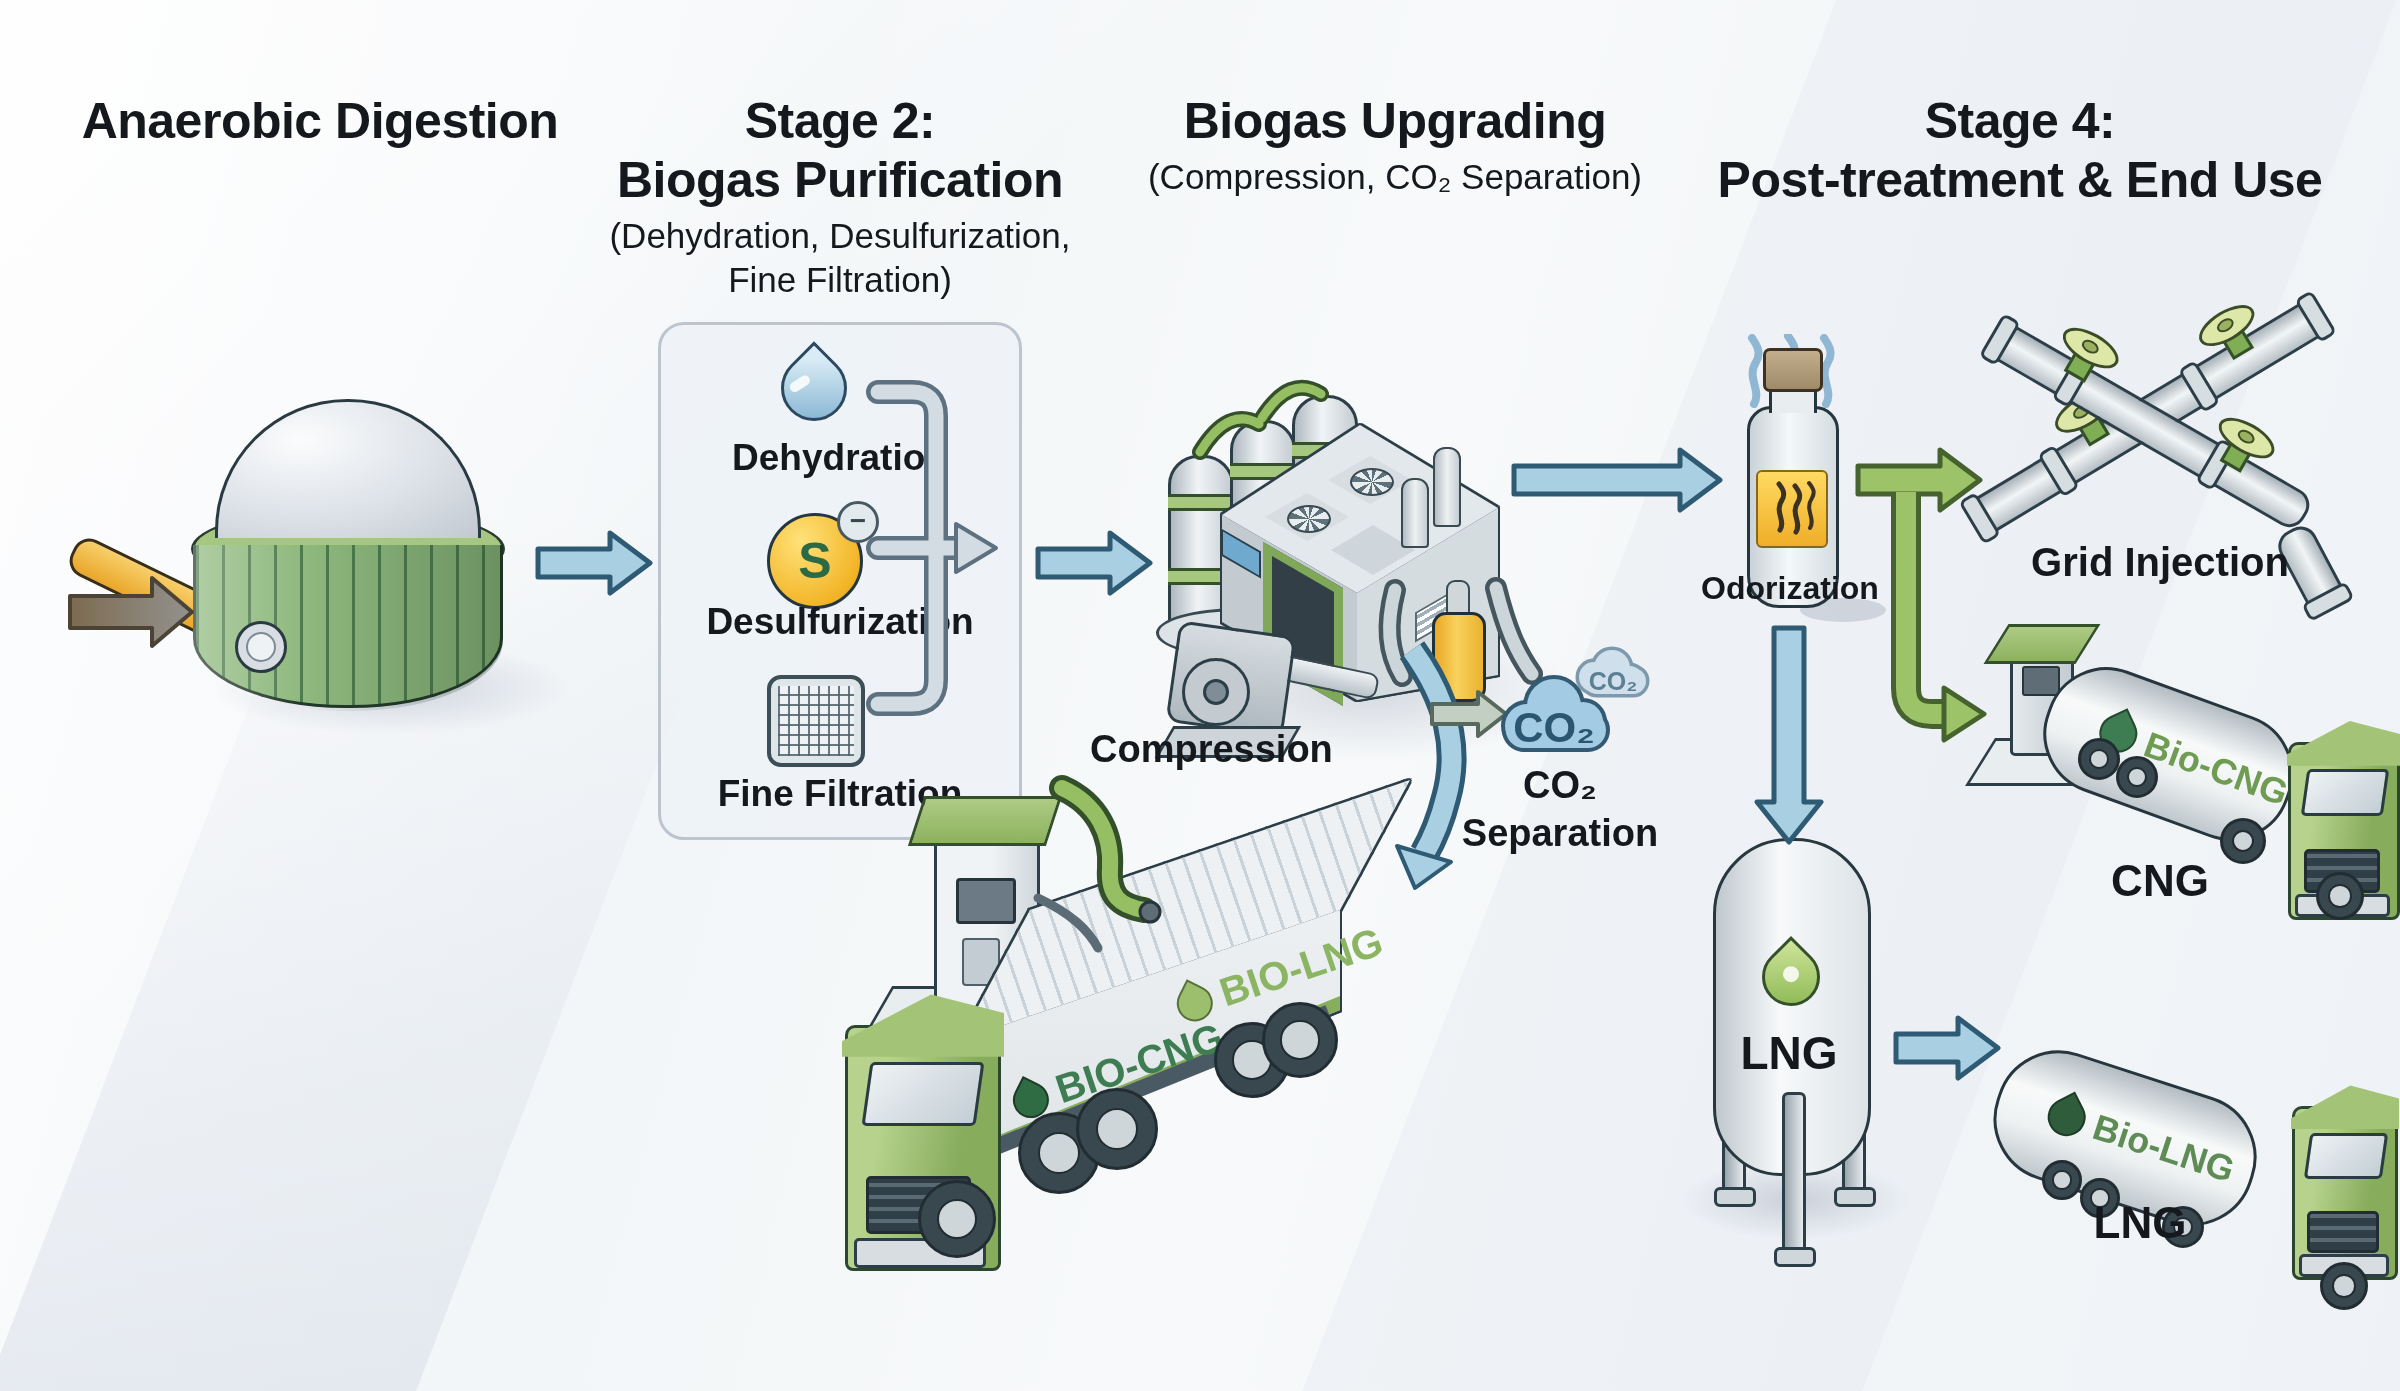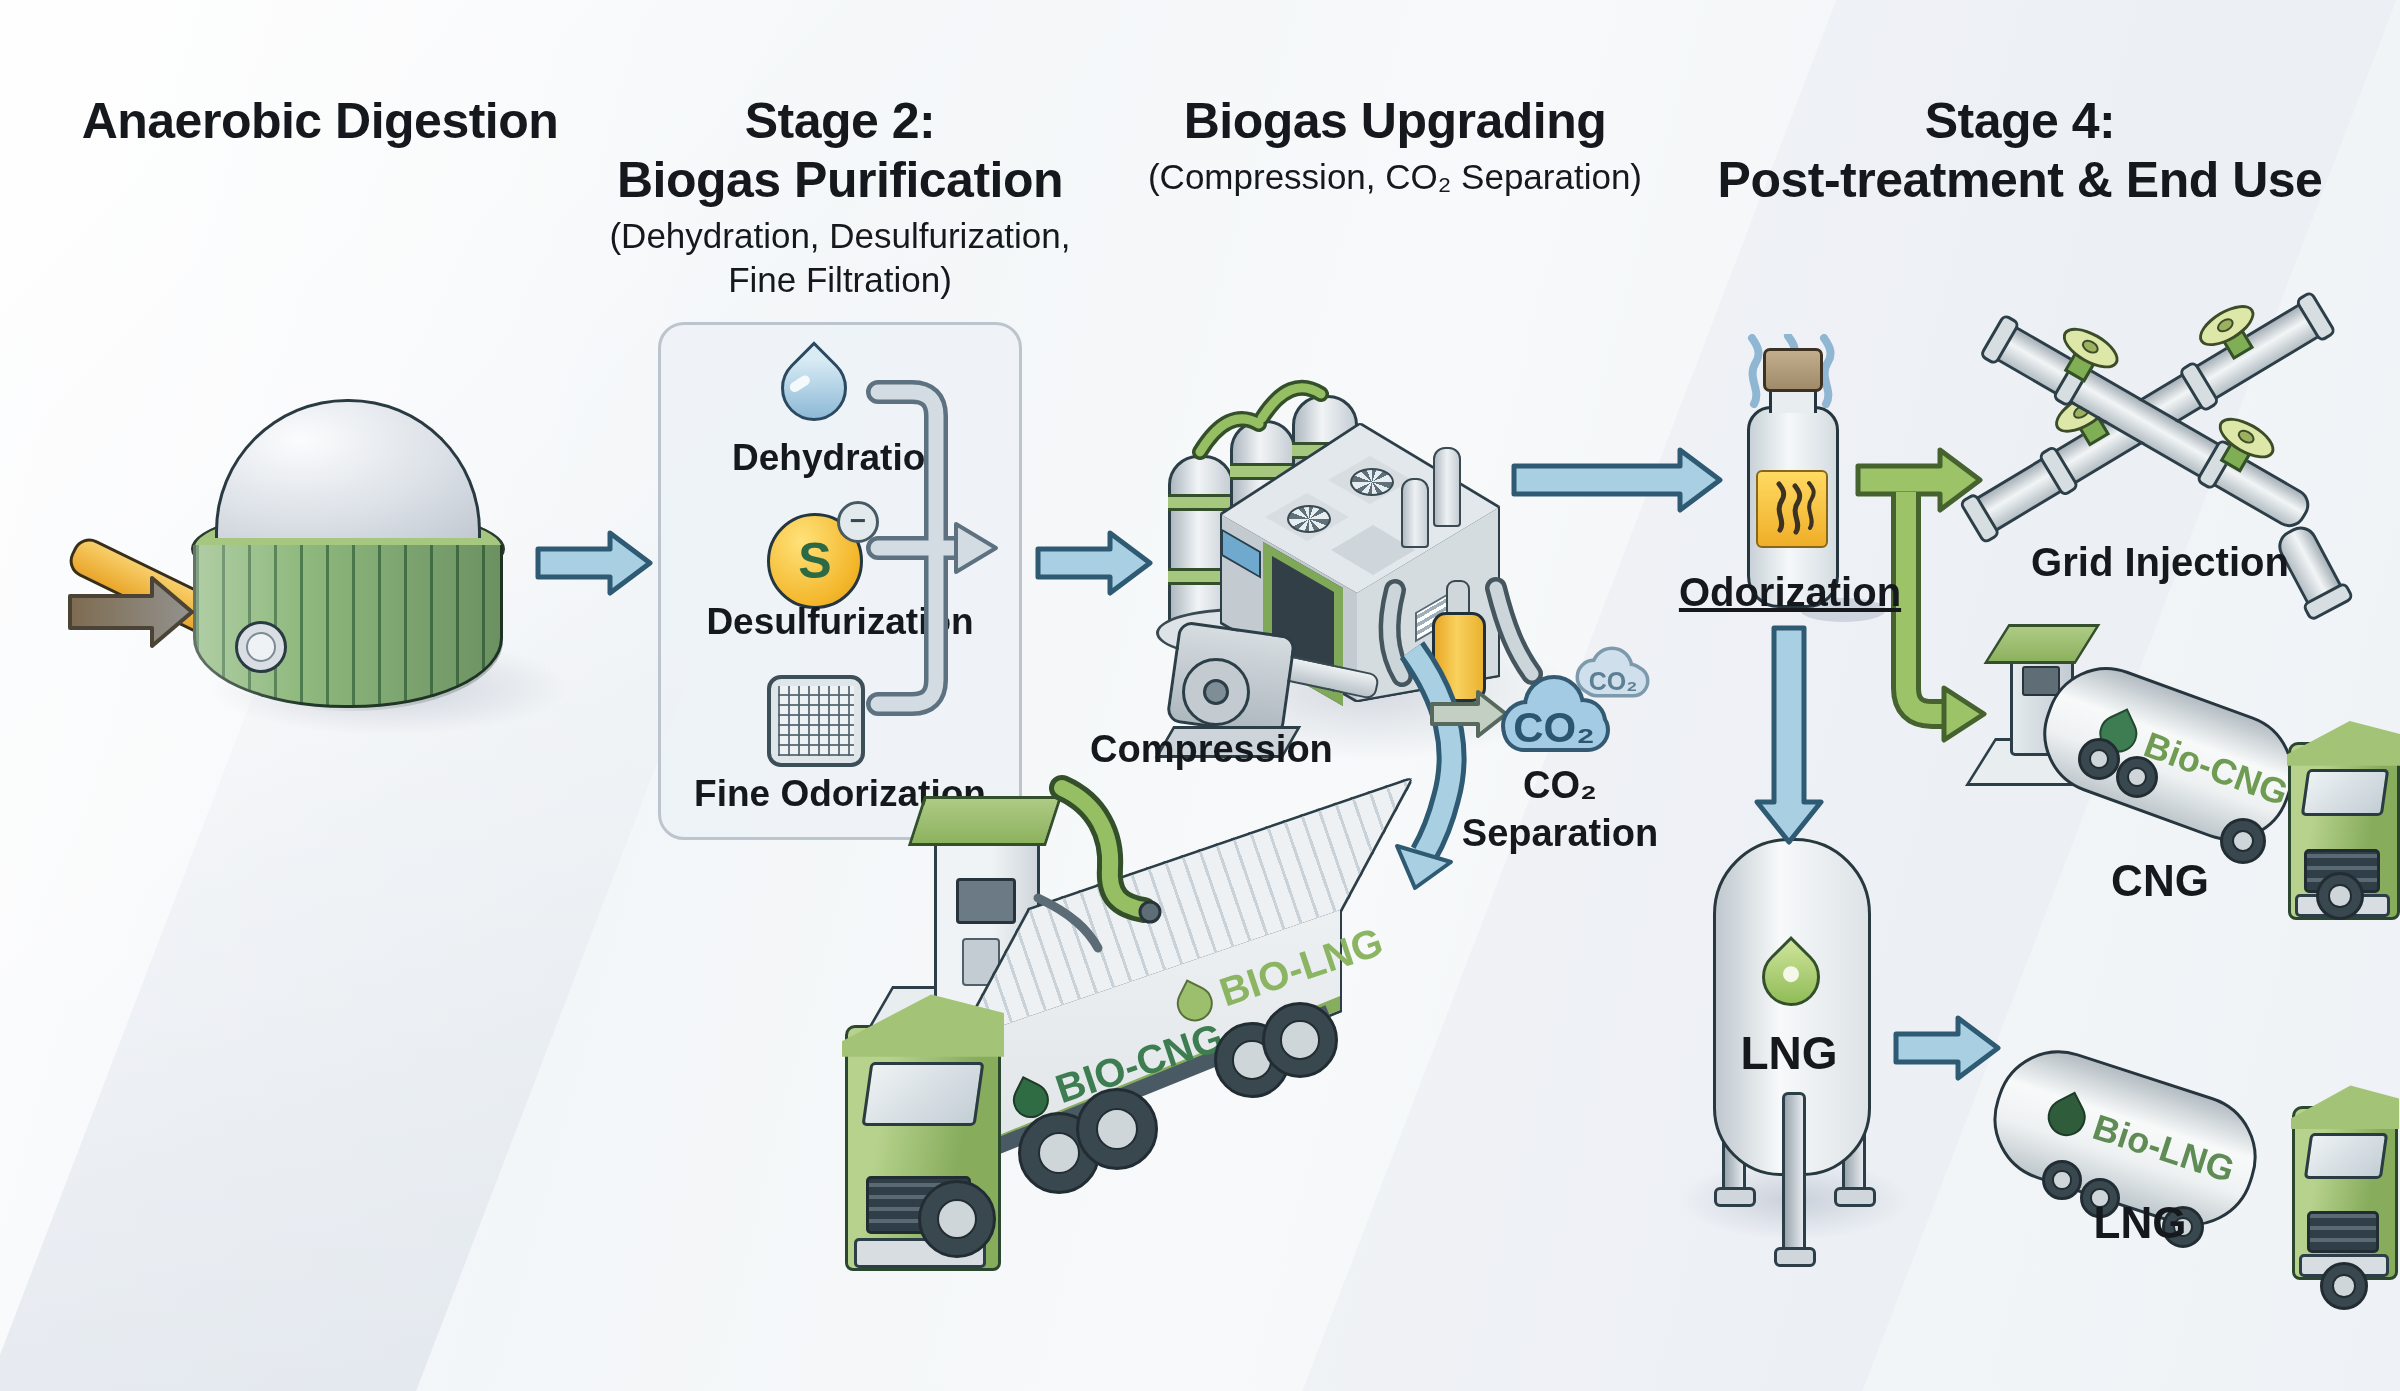--- a/index.html
+++ b/index.html
@@ -20,21 +20,21 @@
   .hdr .n{font-size:35px;font-weight:400;line-height:1.25;margin-top:4px;}
   .prelines{white-space:pre-line;}
   .h1{left:60px;top:92px;width:520px;}
   .h2{left:570px;top:92px;width:540px;}
   .h3{left:1120px;top:92px;width:550px;}
   .h4{left:1680px;top:92px;width:680px;}
   .small-lbl{font-size:38px;font-weight:700;text-align:center;z-index:45;}
   .raw-label{left:55px;top:462px;width:145px;font-size:34px;font-weight:700;line-height:1.3;text-align:center;z-index:45;}
   .lbl-comp{left:1090px;top:728px;width:240px;}
   .lbl-sep{left:1455px;top:762px;width:210px;font-size:38px;line-height:1.25;}
-  .lbl-odor{left:1670px;top:570px;width:240px;font-size:40px;text-decoration:underline;}
+  .lbl-odor{left:1670px;top:570px;width:240px;font-size:32px;}
   .lbl-grid{left:2000px;top:540px;width:320px;font-size:40px;}
   .lbl-cng{left:2060px;top:856px;width:200px;font-size:44px;}
   .lbl-lng{left:2040px;top:1198px;width:200px;font-size:44px;}
   
   .digester{left:175px;top:395px;width:360px;height:340px;z-index:20;}
   .dig-shadow{left:35px;top:245px;width:360px;height:95px;border-radius:50%;
     background:radial-gradient(closest-side,rgba(150,160,178,.4),rgba(150,160,178,0));}
   .dig-pipe{left:-125px;top:234px;width:218px;height:34px;border-radius:17px;
     background:linear-gradient(180deg,#f8cf6a,#e9a62a);border:3px solid #3a2f16;
     transform:rotate(26deg);transform-origin:100% 50%;}
@@ -228,21 +228,21 @@
     <div class="abs drop">
         <i></i>
       </div>
     <div class="lbl lblrow1">Dehydration</div>
     <div class="abs s-ball">S</div>
     <div class="abs s-minus">−</div>
     <div class="lbl lblrow2">Desulfurization</div>
     <div class="abs filter">
         <i></i>
       </div>
-    <div class="lbl lblrow3">Fine Odorization</div>
+    <div class="lbl lblrow3">Fine Filtration</div>
   </div>
 
   <div class="abs factory">
     <div class="abs f-shadow"></div>
     <div class="abs cyl c1">
         <div class="band" style="top:36px;"></div>
         <div class="band" style="top:110px;"></div>
       </div>
     <div class="abs cyl c2">
         <div class="band" style="top:40px;"></div>

